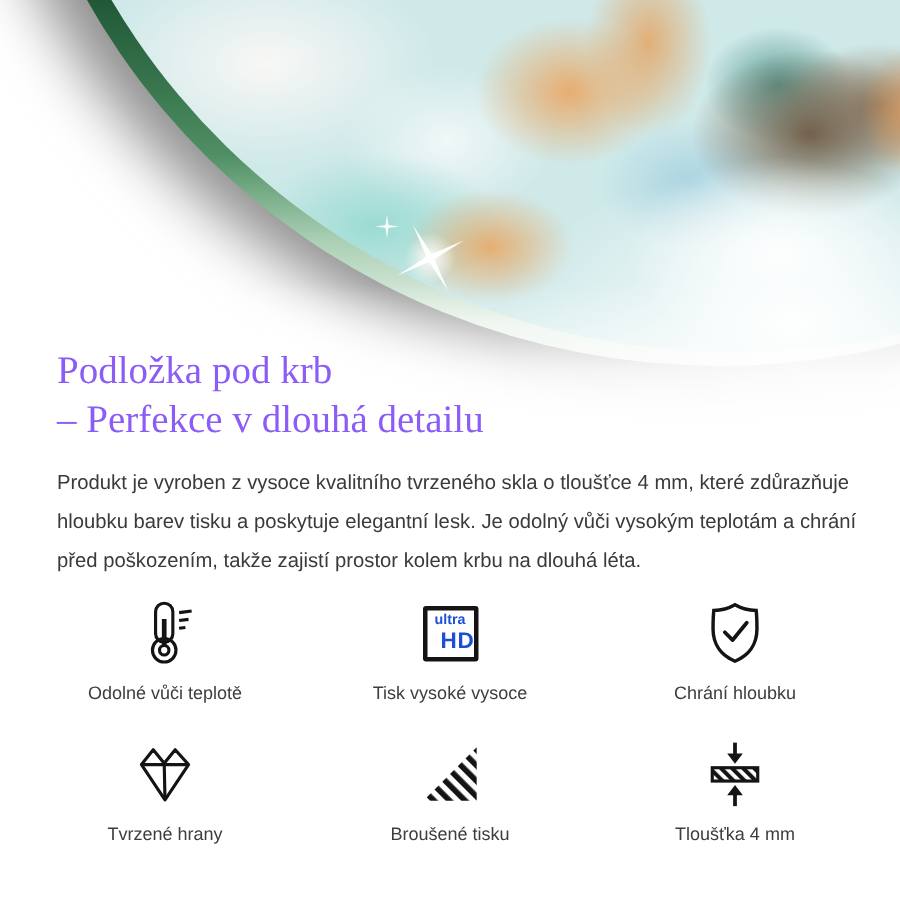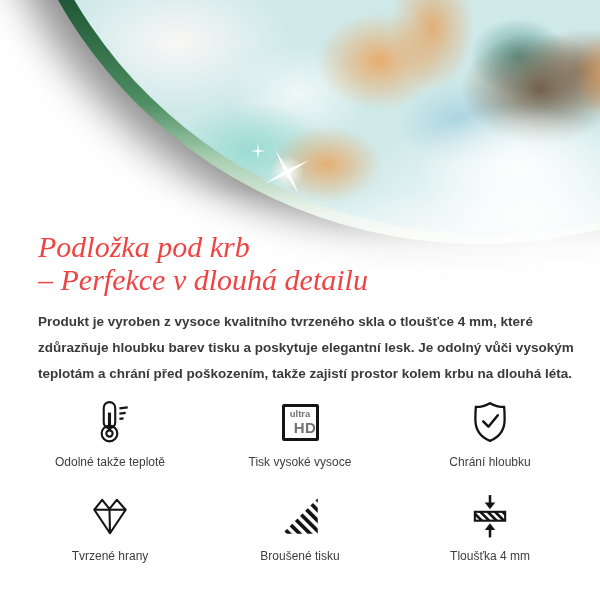--- a/index.html
+++ b/index.html
@@ -43,38 +43,38 @@
   .hero-fade{
     position:absolute;left:0;top:0;width:600px;height:300px;
     background:
       radial-gradient(260px 140px at 88% 72%, rgba(255,255,255,0.95), rgba(255,255,255,0) 75%),
       linear-gradient(to bottom, rgba(255,255,255,0) 63%, rgba(255,255,255,0.78) 83%, #ffffff 96%);
   }
   
   .title{
     position:absolute;left:38px;top:230px;width:540px;
     font-family:"Liberation Serif","DejaVu Serif",serif;
-    font-size:30px;line-height:33px;color:#ef4444;font-weight:400;font-style:italic;
+    font-size:26px;line-height:33px;color:#8b5cf6;font-weight:400;
   }
   .desc{
     position:absolute;left:38px;top:309px;width:536px;
-    font-size:13.5px;line-height:26px;color:#3a3a3a;font-weight:bold;
+    font-size:13.5px;line-height:26px;color:#3a3a3a;
   }
   
   .features{
     position:absolute;left:15px;top:397px;width:570px;
     display:grid;grid-template-columns:1fr 1fr 1fr;row-gap:22px;
   }
   .feature{display:flex;flex-direction:column;align-items:center;}
   .icon-wrap{height:50px;display:flex;align-items:center;justify-content:center;}
   .f-label{margin-top:8px;font-size:12px;color:#3d3d3d;text-align:center;}
   .hd-badge{
     width:37px;height:37px;border:3px solid #141414;border-radius:2px;
     display:flex;flex-direction:column;align-items:center;justify-content:center;
-    color:#737373;box-sizing:border-box;
+    color:#1d4ed8;box-sizing:border-box;
   }
   .hd-ultra{font-size:9.5px;font-weight:700;line-height:1;margin-bottom:1px;}
   .hd-hd{font-size:15px;font-weight:800;line-height:1;letter-spacing:0.5px;margin-left:10px;}
   svg{display:block;}
 </style>
 </head>
 <body>
 
 <div class="hero">
   <div class="pad-shadow"></div>
@@ -115,21 +115,21 @@
       <svg width="46" height="46" viewBox="0 0 44 44" fill="none" stroke="#141414" stroke-width="2">
         <rect x="16" y="3" width="11" height="25" rx="5.5"></rect>
         <circle cx="21.5" cy="33" r="7.5"></circle>
         <circle cx="21.5" cy="33" r="3"></circle>
         <line x1="21.5" y1="13" x2="21.5" y2="30" stroke-width="3"></line>
         <line x1="31" y1="9" x2="39" y2="8"></line>
         <line x1="31" y1="14" x2="37" y2="13.3"></line>
         <line x1="31" y1="19" x2="35" y2="18.5"></line>
       </svg>
     </div>
-    <div class="f-label">Odolné takže teplotě</div>
+    <div class="f-label">Odolné vůči teplotě</div>
   </div>
 
   <div class="feature">
     <div class="icon-wrap">
       <div class="hd-badge">
         <div class="hd-ultra">ultra</div>
         <div class="hd-hd">HD</div>
       </div>
     </div>
     <div class="f-label">Tisk vysoké vysoce</div>

